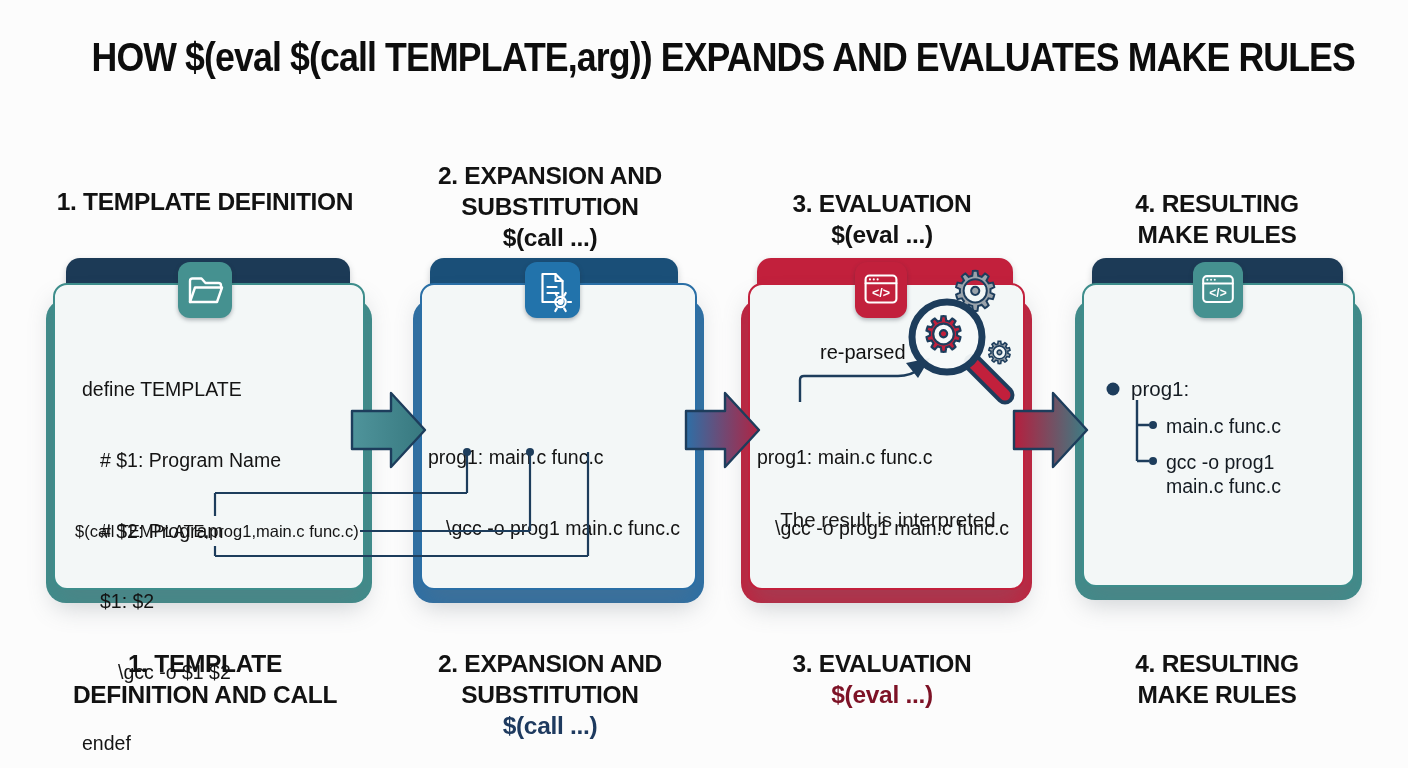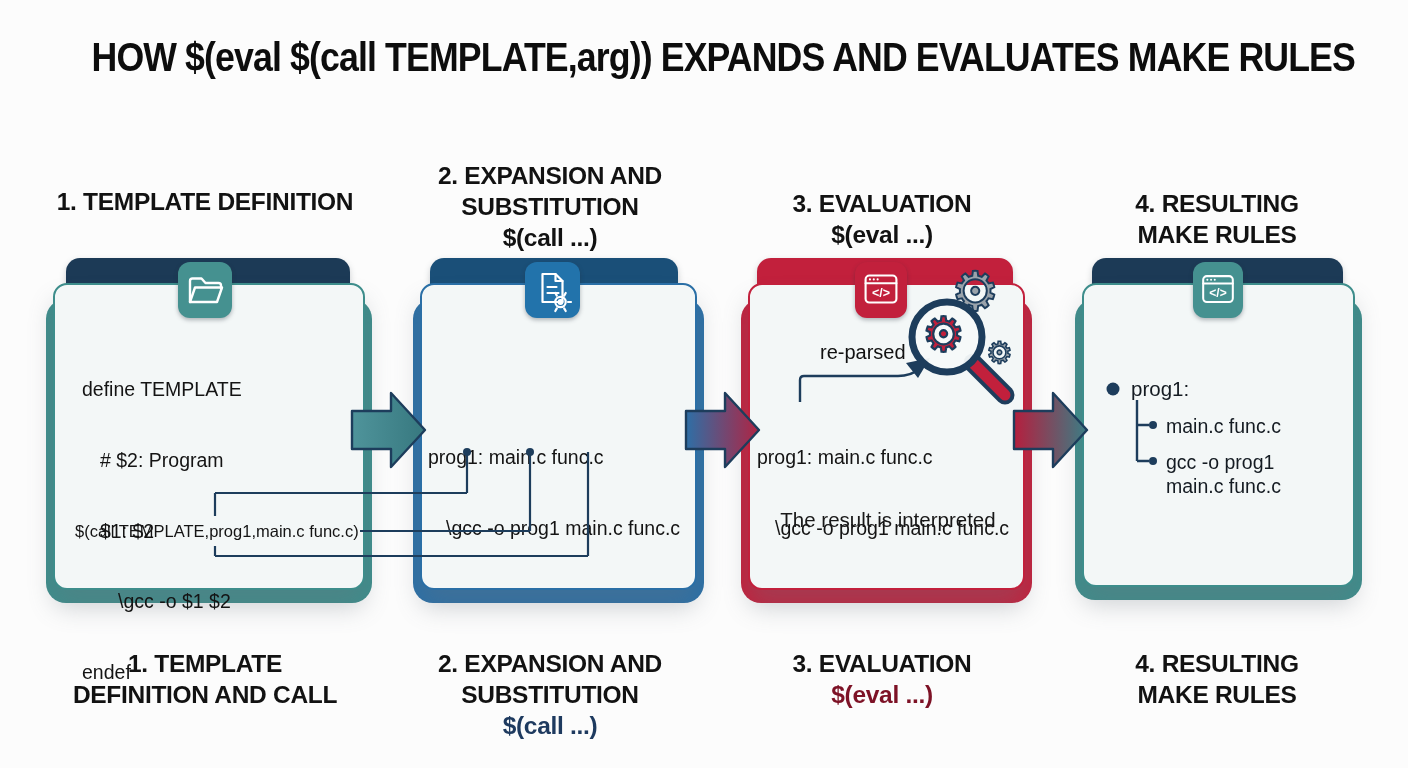--- a/index.html
+++ b/index.html
@@ -142,20 +142,21 @@
       <path d="M11,21 H43"></path>
       <circle cx="15.5" cy="17" r="1.1" fill="#ffffff" stroke="none"></circle>
       <circle cx="19.5" cy="17" r="1.1" fill="#ffffff" stroke="none"></circle>
       <circle cx="23.5" cy="17" r="1.1" fill="#ffffff" stroke="none"></circle>
       <text x="27" y="35.5" text-anchor="middle" font-size="13" font-weight="bold" fill="#ffffff" stroke="none" font-family="Liberation Sans, DejaVu Sans, sans-serif">&lt;/&gt;</text>
     </svg>
   </div>
 
   <div class="code" style="left:82px;top:331px;">
     <div class="cl">define TEMPLATE</div>
+    <div class="cl ind1"># $1: Program Name</div>
     <div class="cl ind1"># $2: Program</div>
     <div class="cl ind1">$1: $2</div>
     <div class="cl ind2">\gcc -o $1 $2</div>
     <div class="cl">endef</div>
   </div>
   <div class="callline" style="left:75px;top:520px;">$(call TEMPLATE,prog1,main.c func.c)</div>
 
   <div class="code" style="left:428px;top:399px;">
     <div class="cl">prog1: main.c func.c</div>
     <div class="cl ind1">\gcc -o prog1 main.c func.c</div>

